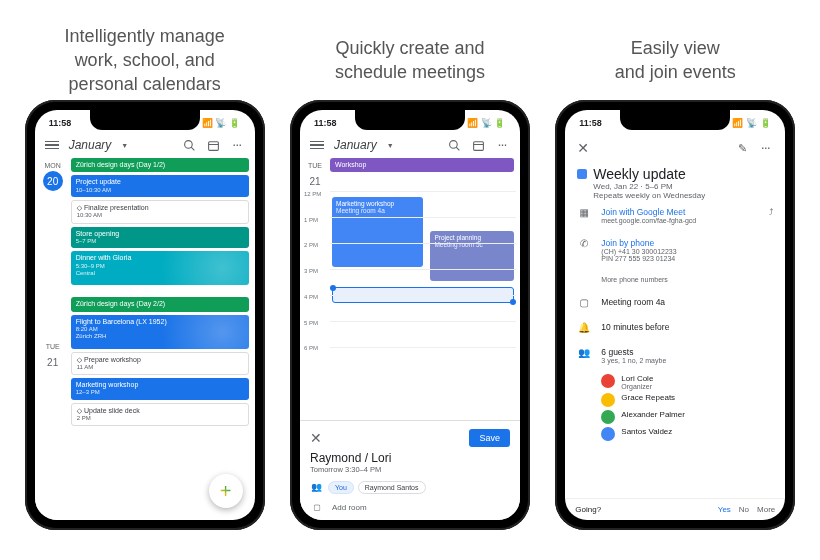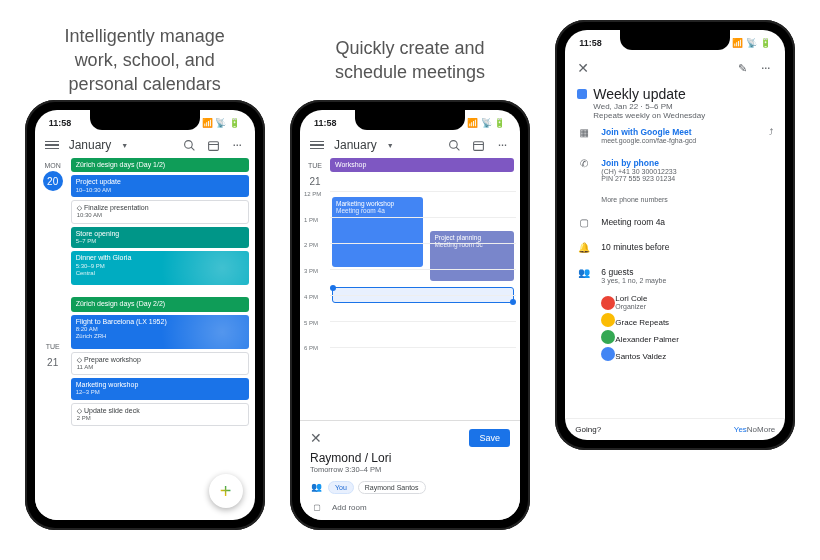--- a/index.html
+++ b/index.html
@@ -8,21 +8,21 @@
   .panel { flex: 1; display: flex; flex-direction: column; align-items: center; }
   .caption { color: #555; font-size: 18px; line-height: 1.35; text-align: center; min-height: 80px; display: flex; align-items: center; white-space: pre-line; }
   .phone { width: 240px; height: 430px; background: #000; border-radius: 30px; padding: 10px; position: relative; box-shadow: 0 0 0 2px #222 inset; }
   .notch { position: absolute; top: 10px; left: 50%; transform: translateX(-50%); width: 110px; height: 20px; background: #000; border-radius: 0 0 12px 12px; z-index: 10; }
   .screen { width: 100%; height: 100%; background: #fff; border-radius: 22px; overflow: hidden; position: relative; font-size: 9px; color: #202124; }
   .status { display: flex; justify-content: space-between; align-items: center; padding: 4px 14px 0; height: 22px; font-weight: 600; font-size: 9px; }
   .sig { display: flex; gap: 2px; align-items: center; }
   .header { display: flex; align-items: center; gap: 10px; padding: 6px 10px; }
   .ham { width: 14px; display: flex; flex-direction: column; gap: 2px; }
   .ham span { height: 1.5px; background: #5f6368; }
-  .htitle { font-size: 12px; color: #3c4043; }
+  .htitle { font-size: 12px; color: #3c4043; font-style: italic; }
   .tri { font-size: 7px; color: #5f6368; }
   .sp { flex: 1; }
   .ico { width: 14px; height: 14px; color: #5f6368; display: flex; align-items: center; justify-content: center; }
   .dots { letter-spacing: 1px; font-weight: bold; }
   .body1 { display: flex; height: calc(100% - 48px); }
   .rail { width: 36px; background: #fff; display: flex; flex-direction: column; align-items: center; padding-top: 4px; gap: 2px; font-size: 7px; color: #5f6368; }
   .dayL { text-transform: uppercase; }
   .dayN { width: 20px; height: 20px; border-radius: 50%; display: flex; align-items: center; justify-content: center; font-size: 10px; }
   .dayN.sel { background: #1a73e8; color: #fff; }
   .evcol { flex: 1; padding-right: 6px; display: flex; flex-direction: column; gap: 3px; }
@@ -56,26 +56,26 @@
   
   .s3 { padding: 0 12px; }
   .s3 .hdr3 { display:flex; align-items:center; gap:12px; padding:8px 0; }
   .back { font-size:14px; color:#5f6368; }
   .pencil { font-size:11px; color:#5f6368; }
   .colormark { width:10px; height:10px; background:#4285f4; border-radius:2px; display:inline-block; margin-right:6px; }
   .s3 h2 { font-size:14px; font-weight:400; margin:2px 0 0; display:flex; align-items:center; }
   .meta3 { font-size:8px; color:#5f6368; margin-left:16px; }
   .row3 { display:flex; align-items:flex-start; gap:10px; padding:7px 0; font-size:8.5px; }
   .row3 .ic { width:14px; display:flex; justify-content:center; color:#5f6368; font-size:10px; }
-  .link3 { color:#1a73e8; font-weight:700; }
+  .link3 { color:#1a73e8; font-weight:400; }
   .sub3 { font-size:7px; color:#5f6368; }
   .share { margin-left:auto; color:#5f6368; }
-  .guest { display:flex; align-items:flex-end; font-size:8px; margin:3px 0 3px 24px; }
+  .guest { display:flex; align-items:flex-start; gap:6px; font-size:8px; margin:3px 0 3px 24px; }
   .av { width:14px; height:14px; border-radius:50%; }
-  .goingbar { position:absolute; left:0; right:0; bottom:0; border-top:1px solid #eee; display:flex; align-items:center; padding:6px 10px; font-size:8px; }
+  .goingbar { position:absolute; left:0; right:0; bottom:0; border-top:1px solid #eee; display:flex; align-items:center; gap:8px; padding:6px 10px; font-size:8px; }
   .gbtn { color:#5f6368;text-align:right; }
   .gbtn.active { color:#1a73e8; font-weight:500; }
 
   svg { display:block; }
 </style>
 </head>
 <body>
 
 <div class="stage">
 
@@ -260,20 +260,22 @@
           <div class="linkrow">
             <span class="ico">▢</span>
             <span>Add room</span>
           </div>
         </div>
       </div>
     </div>
   </div>
 
   <div class="panel">
+    <div class="caption">Easily view
+and join events</div>
     <div class="phone">
       <div class="notch"></div>
       <div class="screen">
         <div class="status">
           <span>11:58</span>
           <span class="sig">📶 📡 🔋</span>
         </div>
         <div class="s3">
           <div class="hdr3">
             <span class="back">✕</span>

